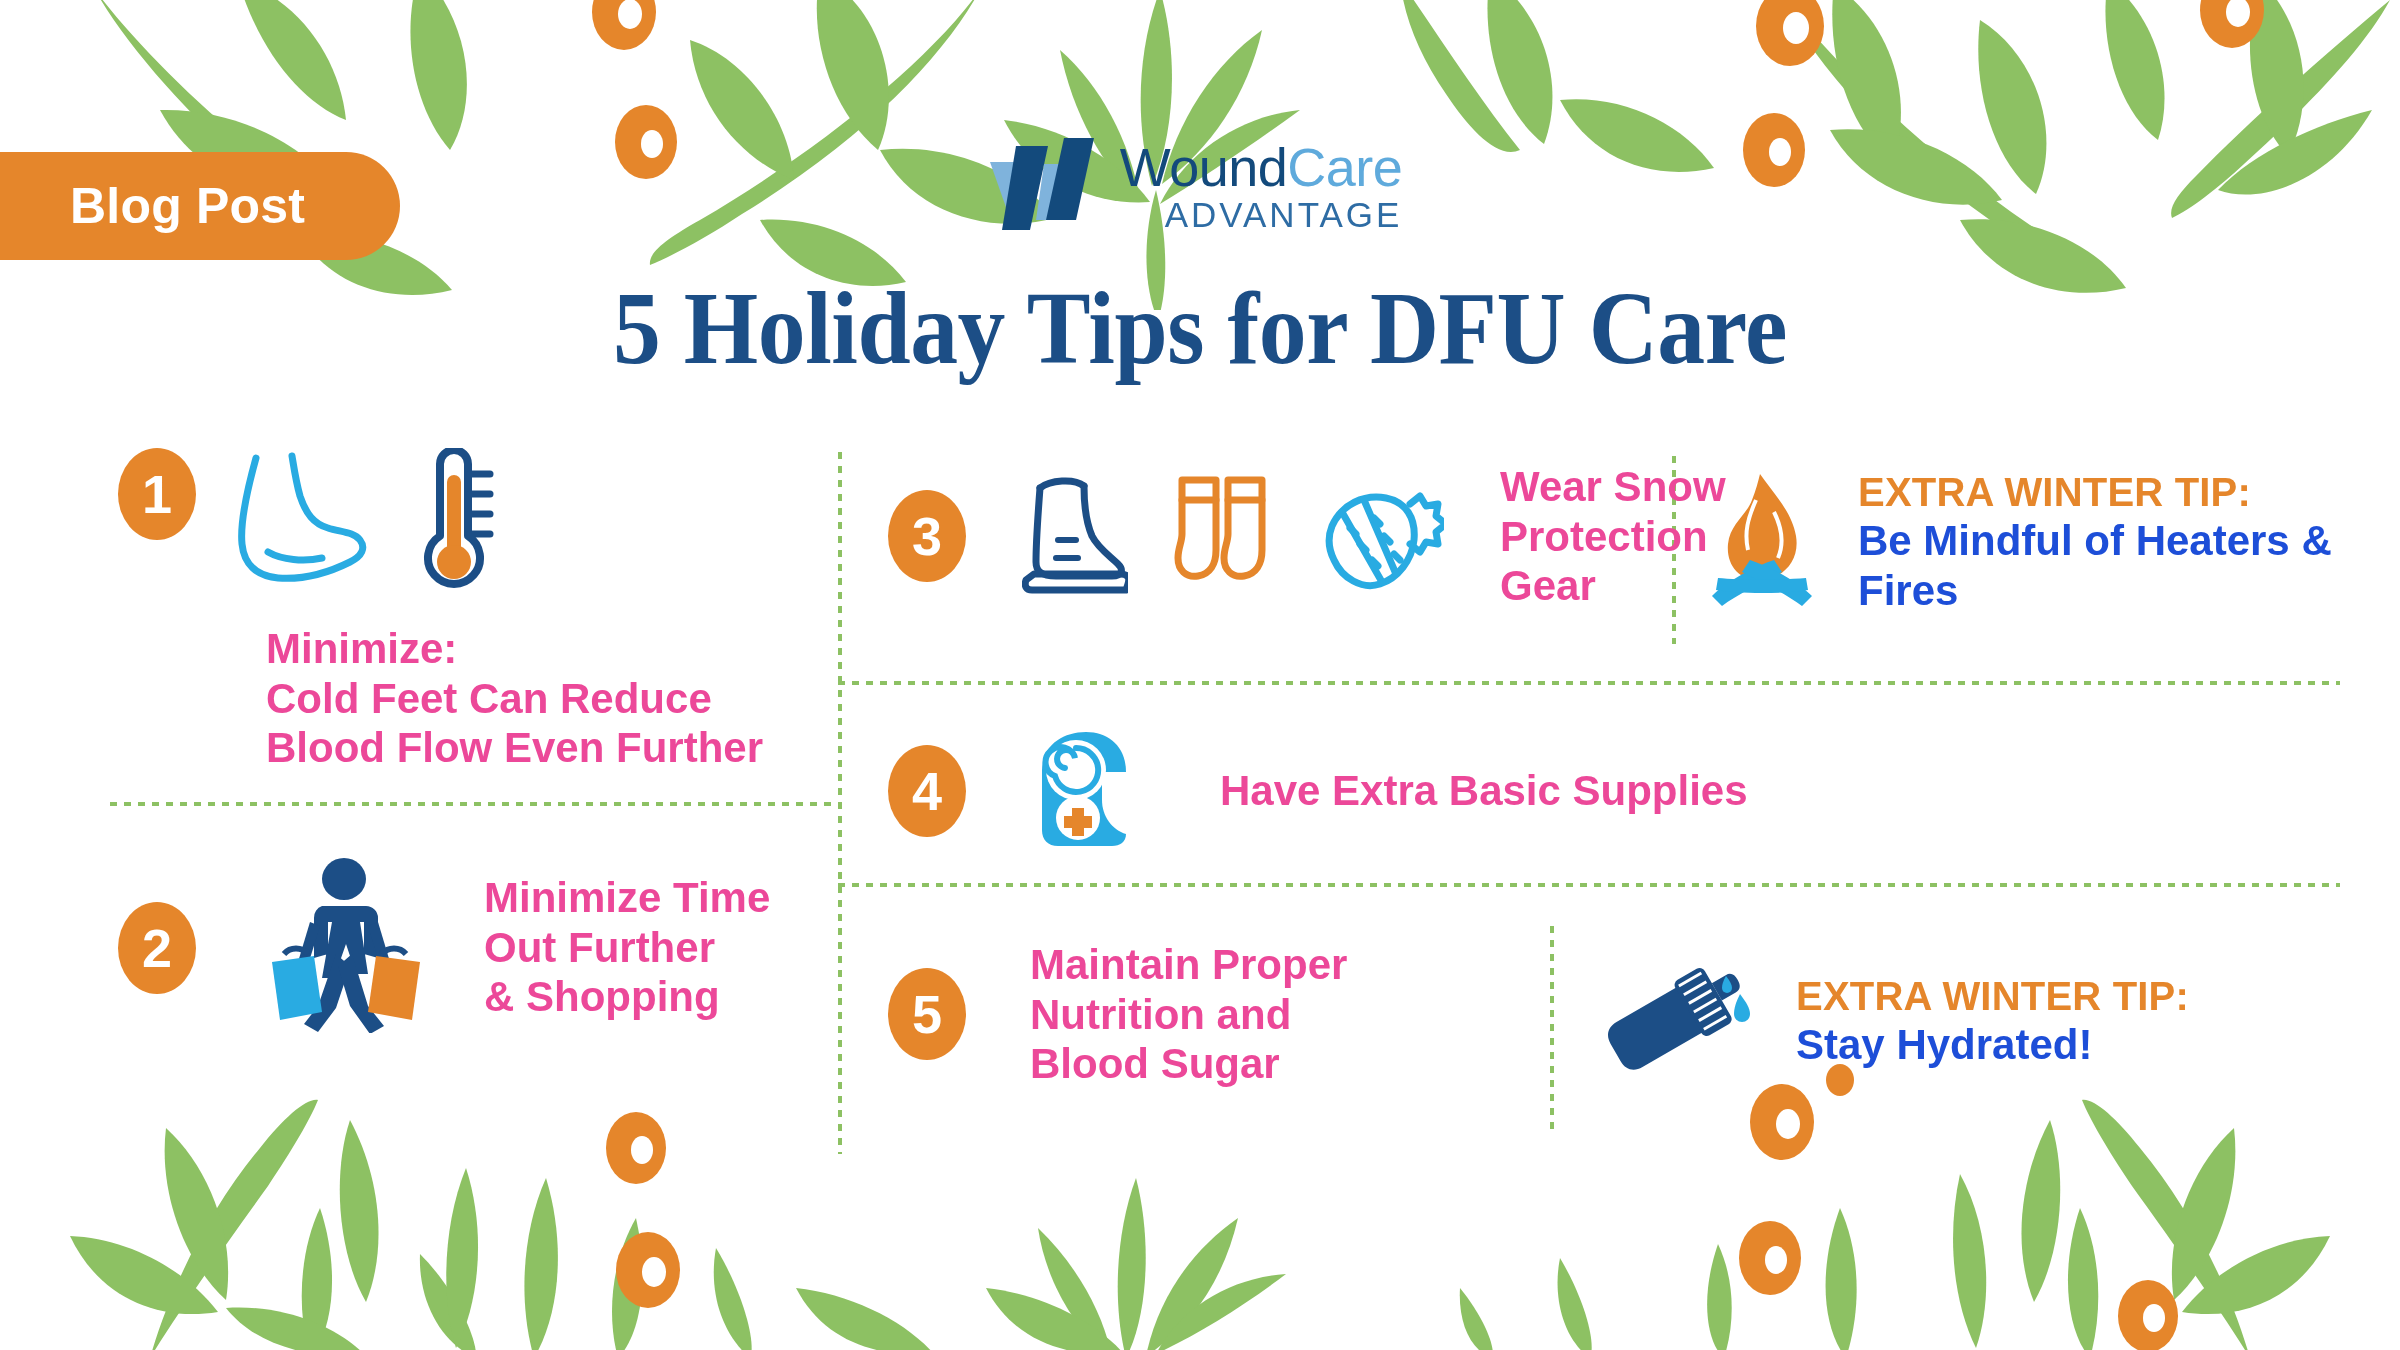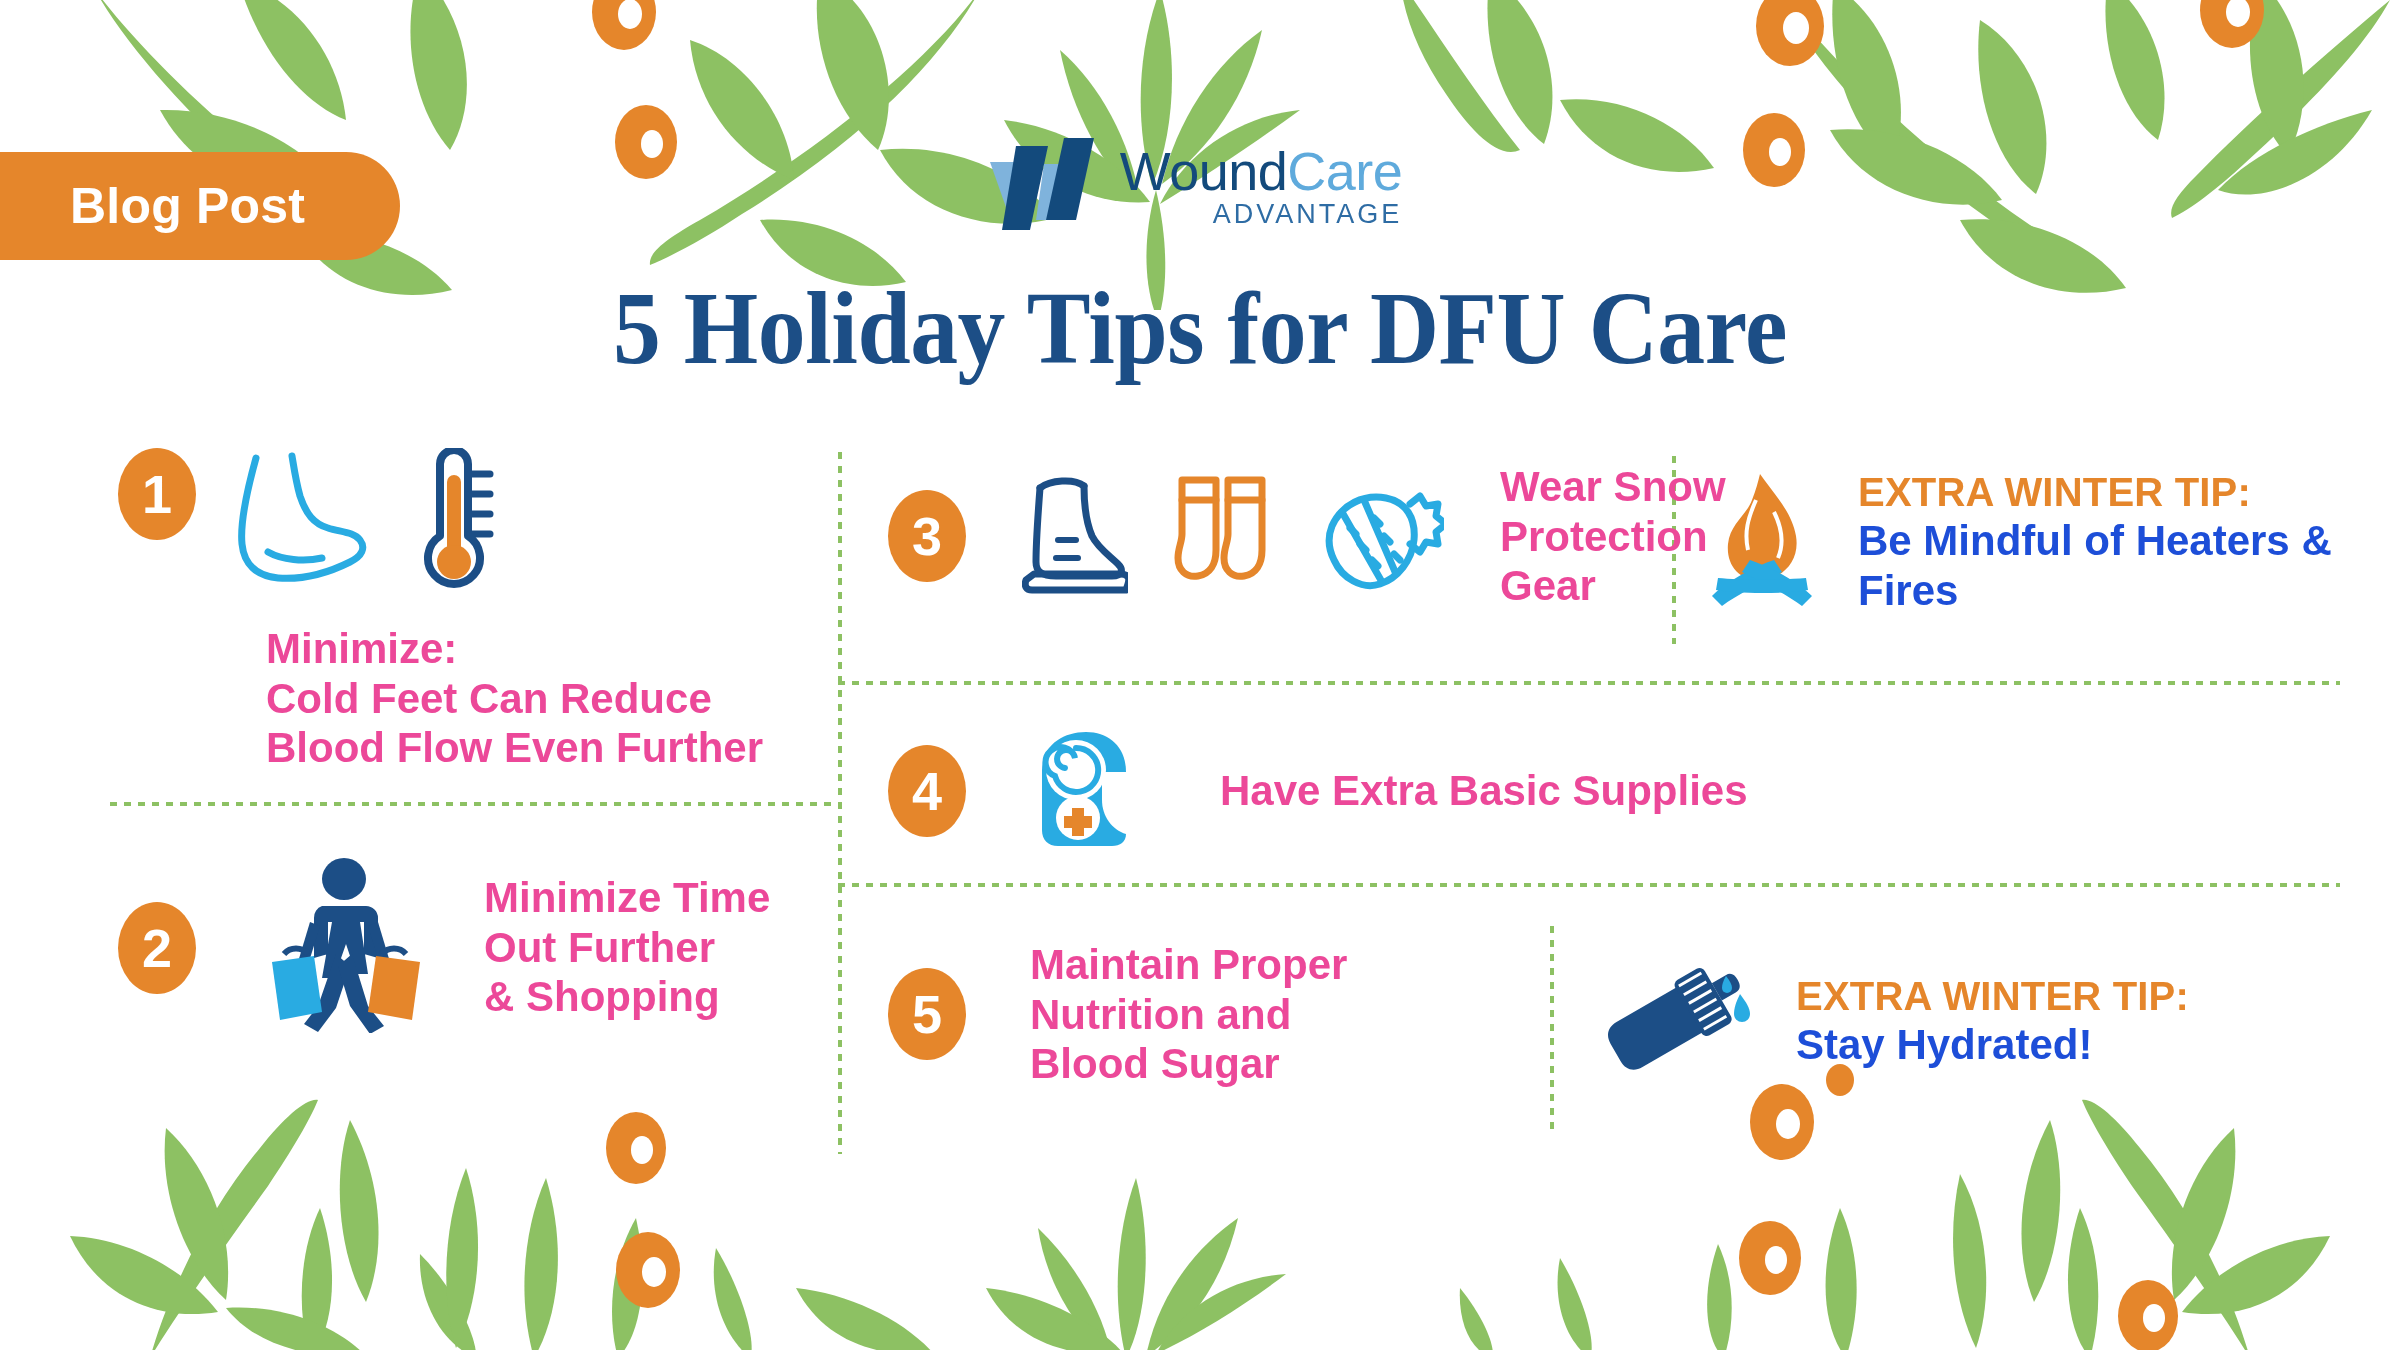--- a/index.html
+++ b/index.html
@@ -38,21 +38,21 @@
     position:absolute; left:0; right:12px; top:138px;
     display:flex; justify-content:center; align-items:center;
     z-index:5;
   }
   .logo-inner { display:flex; align-items:center; gap:22px; }
   .logo-text { display:flex; flex-direction:column; line-height:1; }
   .logo-row1 { font-size:54px; font-weight:400; letter-spacing:-0.5px; }
   .logo-row1 .w { color:#134A7C; }
   .logo-row1 .c { color:#5FAADC; }
   .logo-row2 {
-    font-size:27px; letter-spacing:3.0px; color:#2E6CA4;
+    font-size:35px; letter-spacing:3.0px; color:#2E6CA4;
     text-align:right; margin-top:3px;
   }
 
   
   #page-title {
     position:absolute; left:0; right:0; top:268px;
     text-align:center; z-index:5;
     font-family:"Liberation Serif", serif;
     font-weight:bold;
     font-size:104px;

